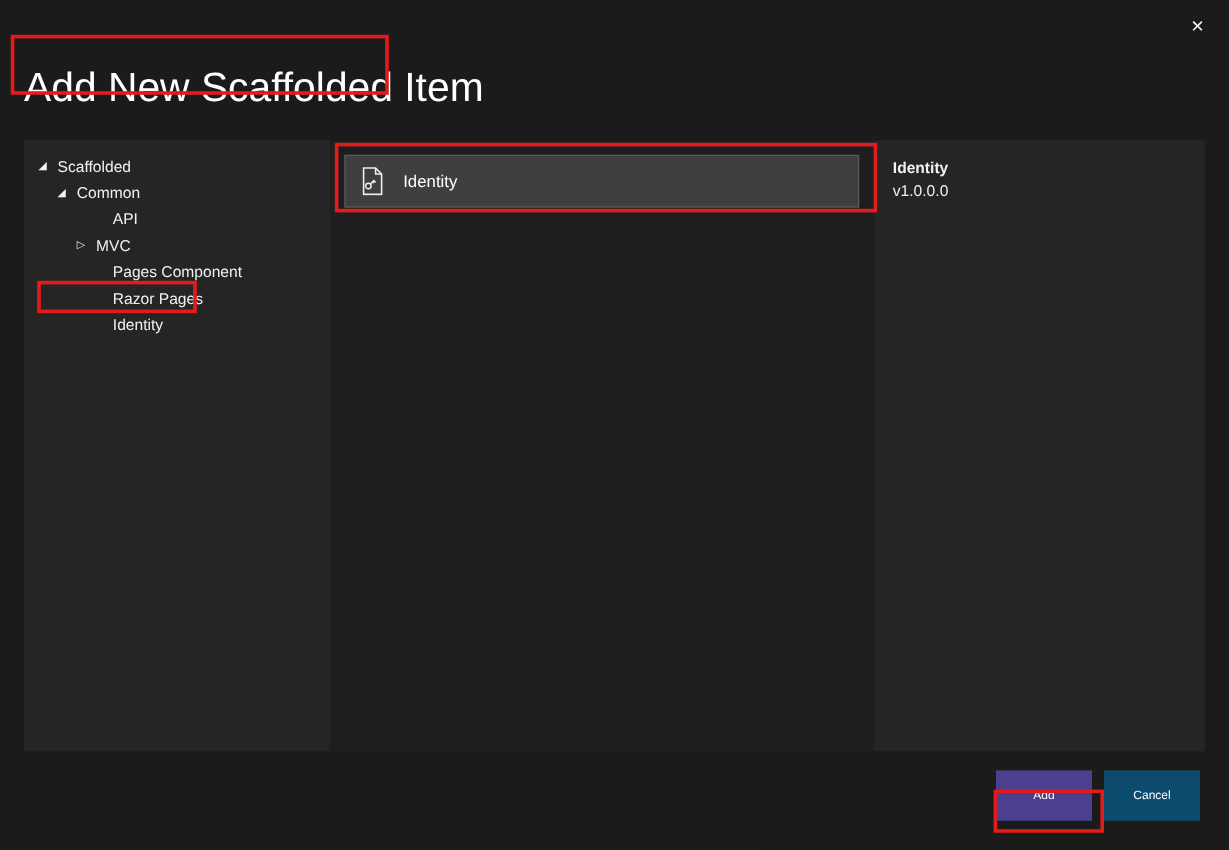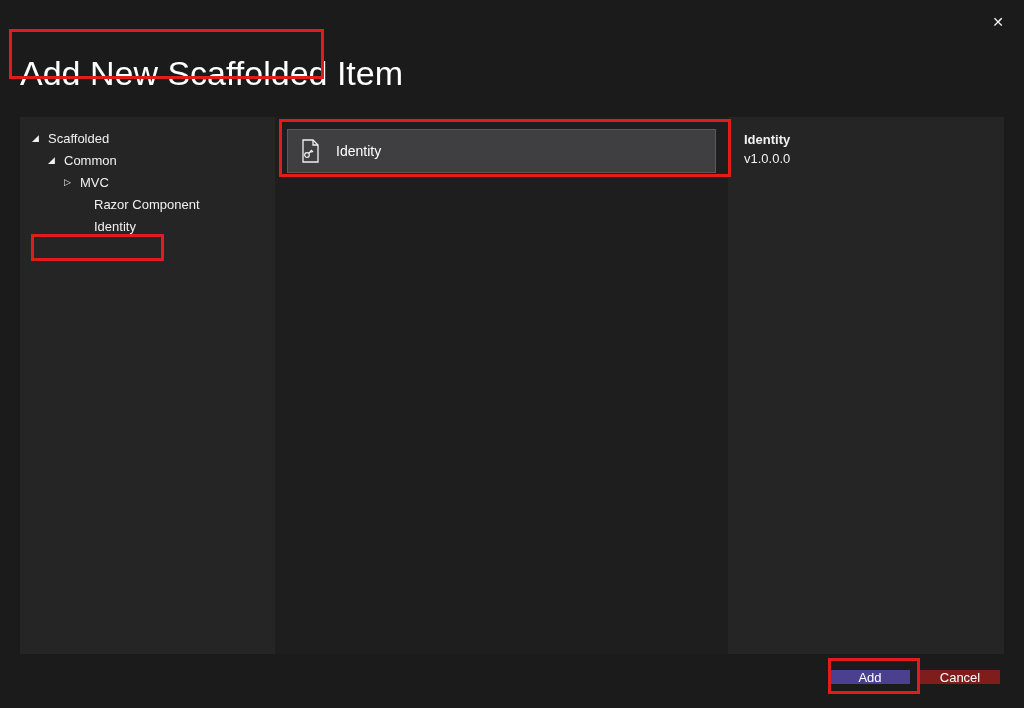--- a/index.html
+++ b/index.html
@@ -113,29 +113,29 @@
     .details .d-block { margin-bottom: 14px; }
     .footer {
       display: flex;
       justify-content: flex-end;
       align-items: center;
       gap: 10px;
       padding: 16px 24px 24px 24px;
     }
     .btn {
       min-width: 80px;
-      height: 14px;
+      height: 42px;
       border: none;
-      font-size: 13px;
+      font-size: 10px;
       color: #ffffff;
       cursor: pointer;
       padding: 0 14px;
     }
     .btn-primary { background: #4b3f8f; }
-    .btn-default { background: #7f1d1d; }
+    .btn-default { background: #0c4a6e; }
     
     .hl {
       position: absolute;
       border: 3px solid #e21b1b;
       pointer-events: none;
     }
   </style>
 </head>
 <body>
 
@@ -157,26 +157,34 @@
     <div class="sidebar">
       <div class="tree-row">
         <span class="chev">◢</span>
         <span>Scaffolded</span>
       </div>
       <div class="tree-row indent-1">
         <span class="chev">◢</span>
         <span>Common</span>
       </div>
       <div class="tree-row indent-2">
+        <span class="chev"></span>
+        <span>API</span>
+      </div>
+      <div class="tree-row indent-2">
         <span class="chev" style="margin-left:-14px;">▷</span>
         <span>MVC</span>
       </div>
       <div class="tree-row indent-2">
         <span class="chev"></span>
-        <span>Razor Component</span>
+        <span>Pages Component</span>
+      </div>
+      <div class="tree-row indent-2">
+        <span class="chev"></span>
+        <span>Razor Pages</span>
       </div>
       <div class="tree-row indent-2">
         <span class="chev"></span>
         <span>Identity</span>
       </div>
     </div>
 
     <div class="center-panel">
       <div class="list-item">
         <span class="icon">

